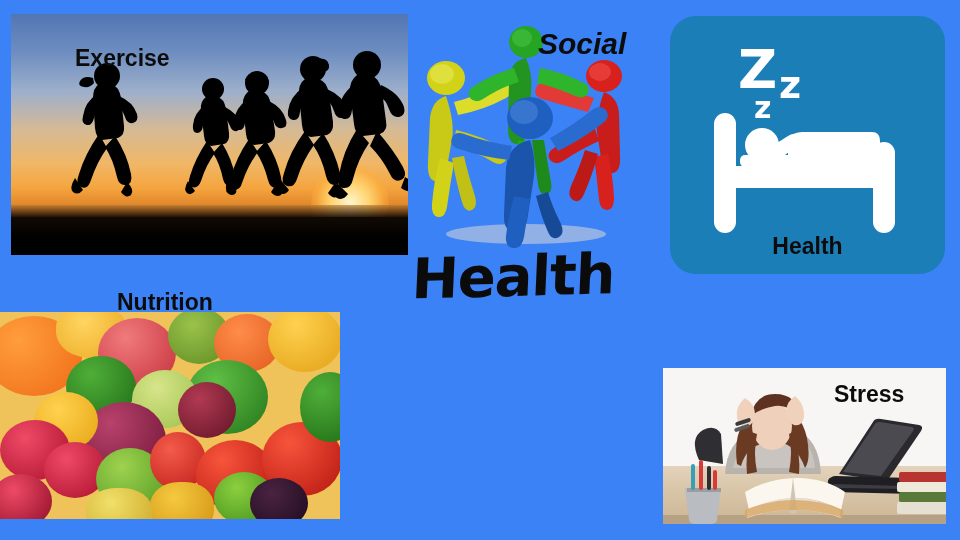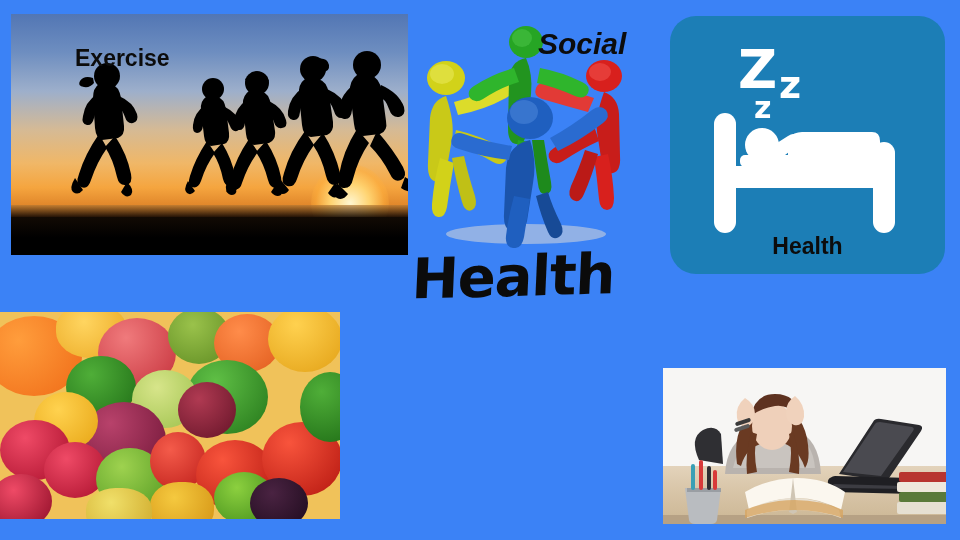--- a/index.html
+++ b/index.html
@@ -387,20 +387,21 @@
     <div class="veg" style="left:196px; top:128px; width:78px; height:70px; background:radial-gradient(circle at 34% 28%, #f8543c, #b4160f);"></div>
     <div class="veg" style="left:262px; top:110px; width:80px; height:74px; background:radial-gradient(circle at 34% 28%, #f8543c, #b4160f);"></div>
     <div class="veg" style="left:214px; top:160px; width:60px; height:52px; background:radial-gradient(circle at 38% 30%, #8cd03f, #3f8a18);"></div>
     <div class="veg" style="left:150px; top:170px; width:64px; height:52px; background:radial-gradient(circle at 38% 30%, #f5c93f, #d29112); border-radius:45%;"></div>
     <div class="veg" style="left:86px; top:176px; width:66px; height:48px; background:radial-gradient(circle at 38% 30%, #f0e06a, #cfa92a); border-radius:45%;"></div>
     <div class="veg" style="left:250px; top:166px; width:58px; height:50px; background:radial-gradient(circle at 38% 30%, #4a2342, #1d0a1c);"></div>
     <div class="veg" style="left:-10px; top:162px; width:62px; height:54px; background:radial-gradient(circle at 38% 30%, #ef4a66, #8e0c26);"></div>
     <div class="veg" style="left:300px; top:60px; width:60px; height:70px; background:radial-gradient(circle at 36% 28%, #4fae38, #1f6d16);"></div>
   </div>
 
+  <div class="label" style="left:117px; top:290px; font-size:23px;">Nutrition</div>
 
   <div class="photo-stress">
     <div class="st-wall"></div>
     <div class="st-desk"></div>
     <div class="st-desk-edge"></div>
 
     <svg width="283" height="156" viewBox="0 0 283 156" style="position:absolute; left:0; top:0;">
 
       <path d="M36 92 q-10 -22 4 -30 q12 -6 18 4 l2 30 z" fill="#2f2f33"></path>
 
@@ -448,17 +449,18 @@
       <g>
         <rect x="236" y="104" width="52" height="10" rx="2" fill="#b8352f"></rect>
         <rect x="234" y="114" width="54" height="10" rx="2" fill="#efe9dc"></rect>
         <rect x="236" y="124" width="52" height="10" rx="2" fill="#5a7a3a"></rect>
         <rect x="234" y="134" width="54" height="12" rx="2" fill="#e6e0d2"></rect>
       </g>
     </svg>
   </div>
 
   <div class="label" style="left:834px; top:326px; font-size:23px; line-height:1.2;">
+    <div>Stress</div>
   </div>
 
   <div class="health-title">Health</div>
 
 </div>
 
 </body></html>

